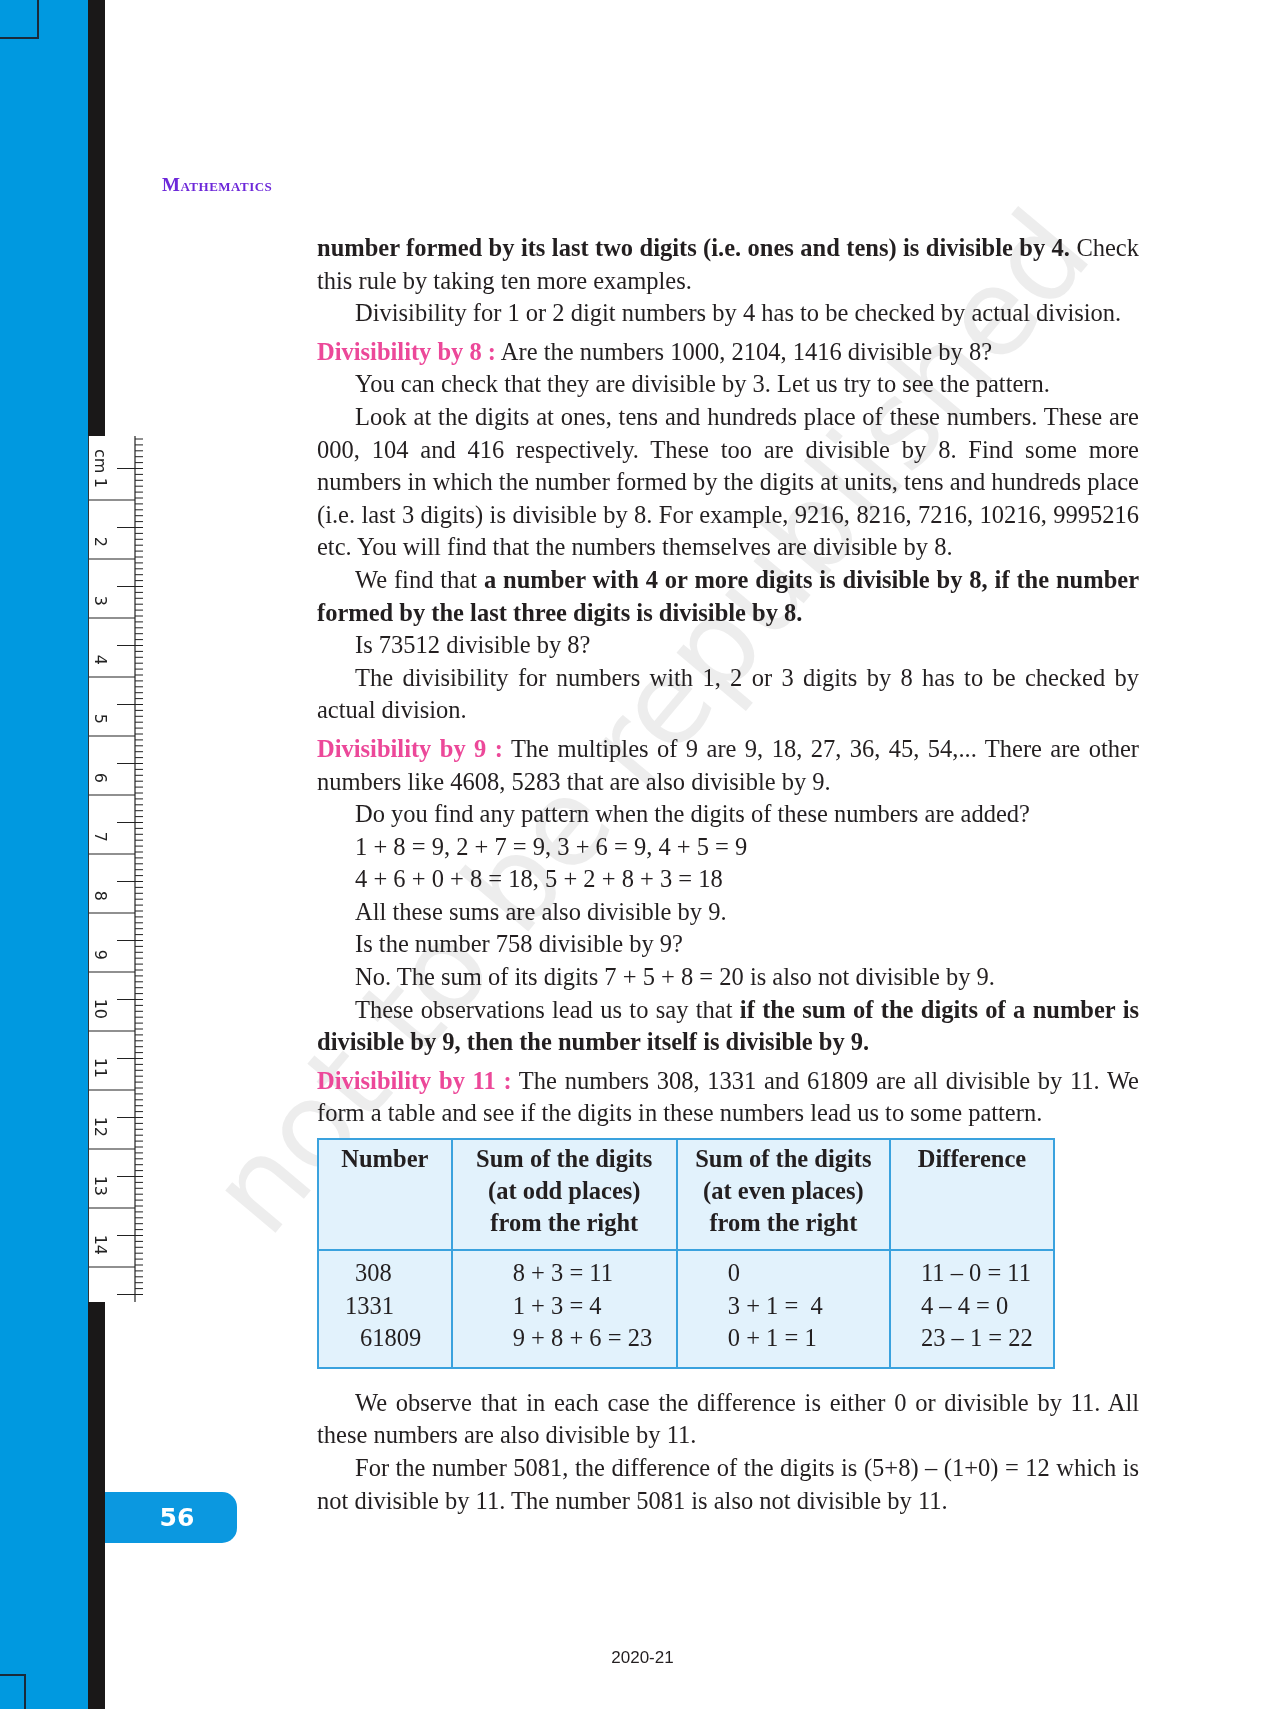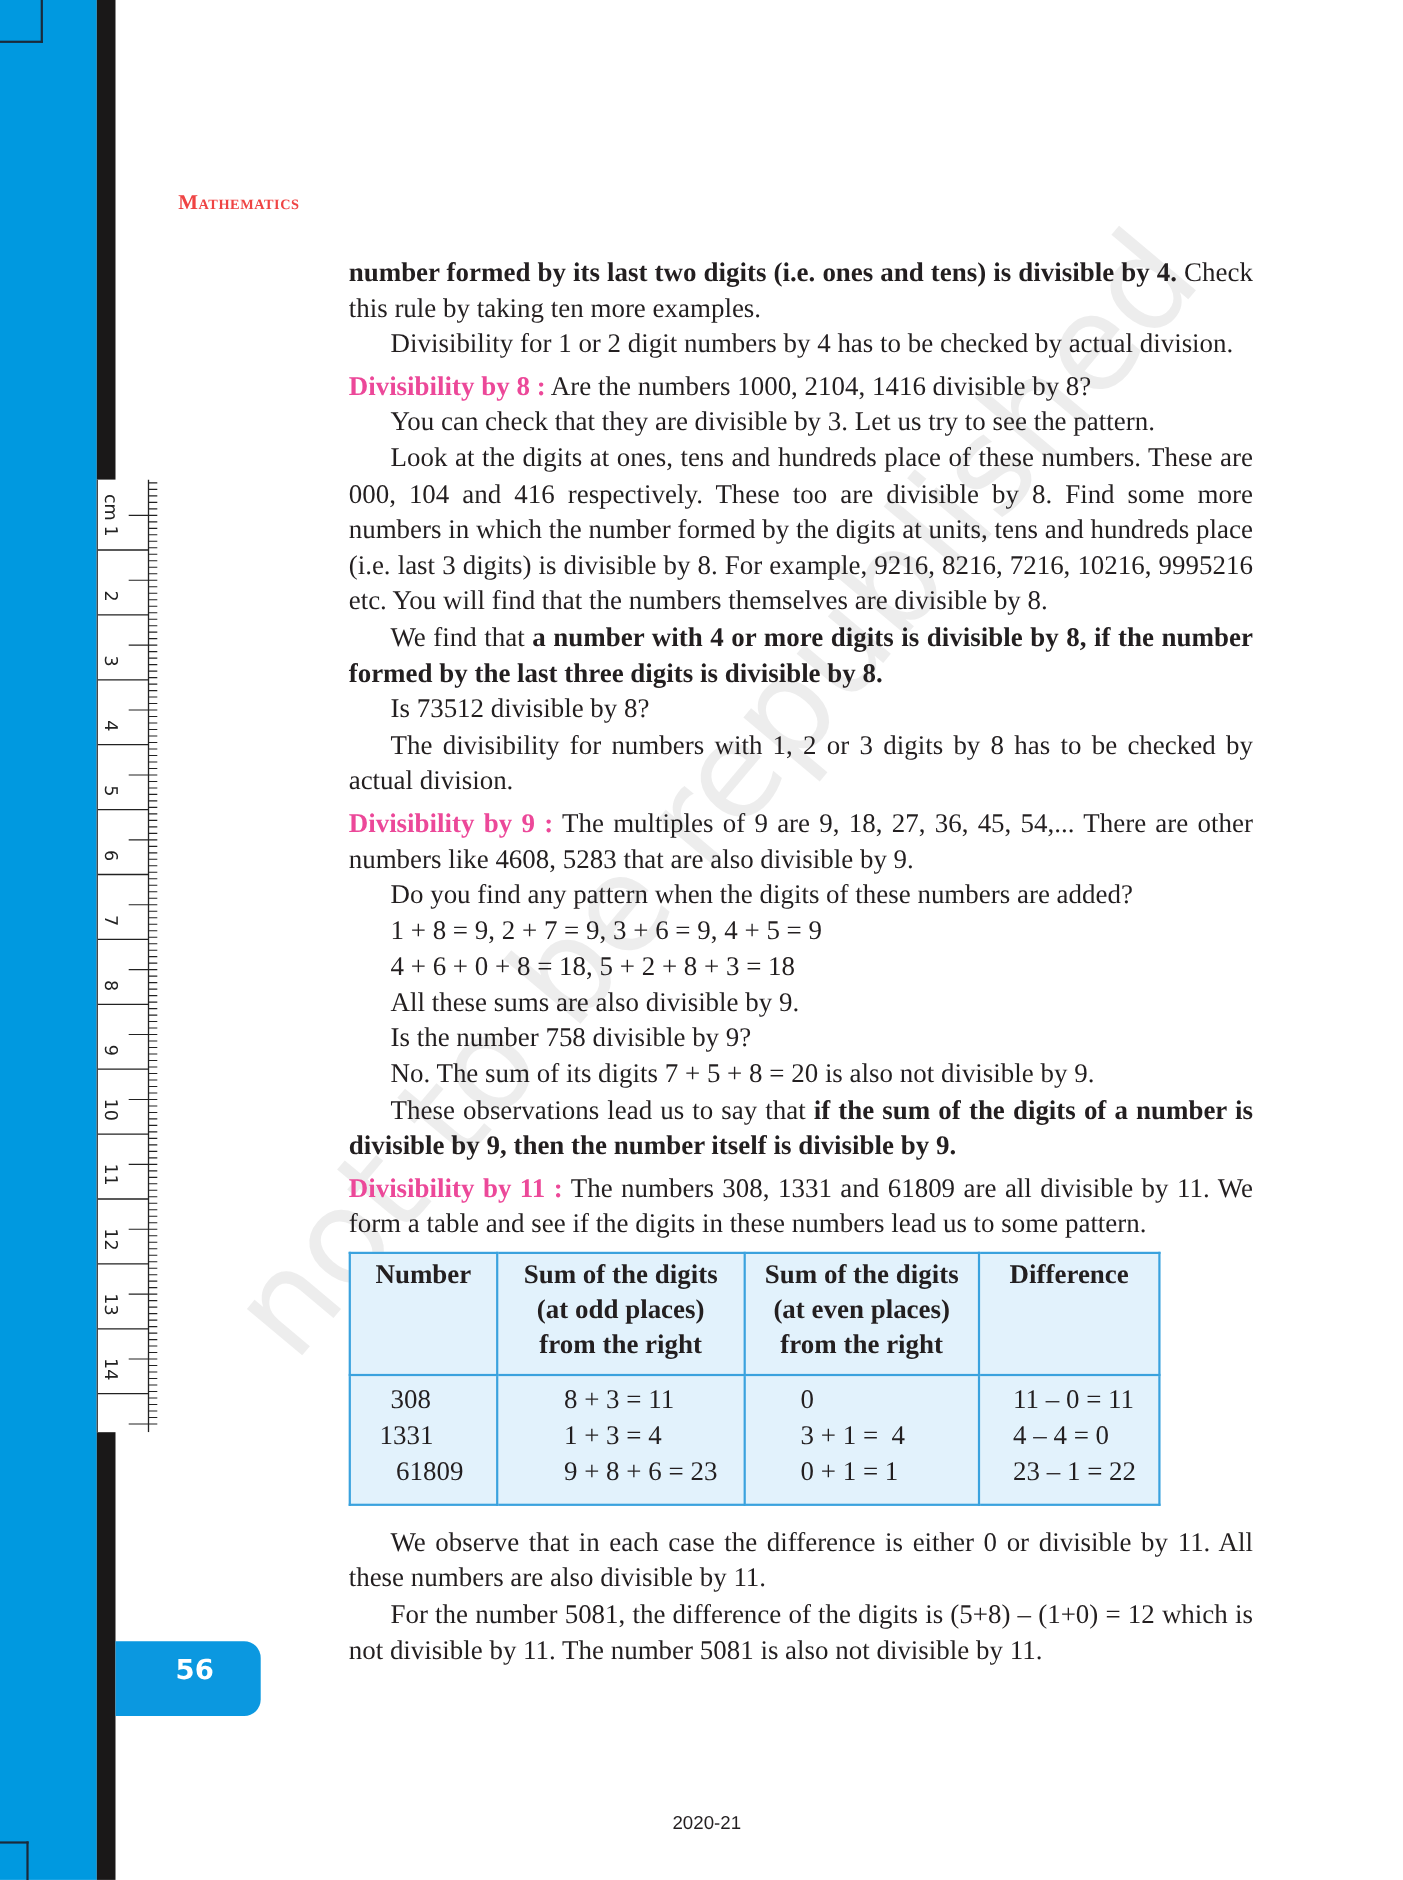--- a/index.html
+++ b/index.html
@@ -6,38 +6,38 @@
   body { width:1275px; height:1709px; position:relative; background:#ffffff; overflow:hidden;
          font-family:"Liberation Serif", serif; color:#231f20; }
   .blue-strip { position:absolute; left:0; top:0; width:88px; height:1709px; background:#0099e0; }
   .black-strip { position:absolute; left:88px; top:0; width:17px; height:1709px; background:#1a1818; }
   .crop-top { position:absolute; left:0; top:0; width:37px; height:37px; border-right:2px solid #1a2a3a; border-bottom:2px solid #1a2a3a; }
   .crop-bottom { position:absolute; left:0; top:1674px; width:24px; height:40px; border-right:2px solid #1a2a3a; border-top:2px solid #1a2a3a; }
   .ruler { position:absolute; left:88px; top:436px; width:56px; height:866px; background:#ffffff;
            border-left:1px solid #333; }
   .ruler svg { position:absolute; left:0; top:0; }
   .running-head { position:absolute; left:162px; top:174px; font-family:"Liberation Serif", serif; font-weight:bold;
-                  color:#ef4444; font-size:19px; letter-spacing:0.5px; font-variant:small-caps; }
+                  color:#6d28d9; font-size:19px; letter-spacing:0.5px; font-variant:small-caps; }
   .content { position:absolute; left:317px; top:232px; width:822px; font-size:24.5px; line-height:32.6px; }
   .content p { margin:0; text-align:justify; }
   .content p.ind { text-indent:38px; }
   .content p.gap { margin-top:6px; }
   .b { font-weight:bold; }
   .head { font-weight:bold; color:#ec4899; }
   .math-table { border-collapse:collapse; width:738px; margin-top:8px; margin-bottom:18px; background:#e2f2fc; font-size:24.5px; }
   .math-table th, .math-table td { border:2px solid #3aa2de; vertical-align:top; }
   .math-table th { font-weight:bold; text-align:center; line-height:32px; padding:3px 6px 10px 6px; height:94px; }
   .math-table td { line-height:32.6px; padding:6px 0 12px 0; }
   .c1 { width:162px; } .c2 { width:245px; } .c3 { width:232px; } .c4 { width:179px; }
   .cell-line { display:block; white-space:pre; }
   .td1 .cell-line { padding-left:36px; }
   .td2 .cell-line { padding-left:60px; }
   .td3 .cell-line { padding-left:50px; }
   .td4 .cell-line { padding-left:30px; }
-  .page-tab { position:absolute; left:105px; top:1492px; width:132px; height:68px; background:#0b98e0;
+  .page-tab { position:absolute; left:105px; top:1492px; width:132px; height:51px; background:#0b98e0;
               border-radius:0 15px 15px 0; color:#fff; font-family:"DejaVu Sans", sans-serif; font-weight:bold;
               font-size:25px; line-height:51px; text-align:center; padding-left:12px; box-sizing:border-box; }
   .footer { position:absolute; left:0; width:1275px; top:1648px; text-align:center; padding-left:5px;
             font-family:"Liberation Sans", sans-serif; font-size:17px; color:#231f20; }
   .watermark { position:absolute; left:300px; top:560px; width:1000px; height:800px; pointer-events:none; }
   .wm-text { position:absolute; font-family:"DejaVu Sans", sans-serif; color:rgba(190,190,190,0.28);
              white-space:nowrap; transform-origin:left bottom; }
   .wm1 { left:-10px; top:560px; font-size:120px; transform:rotate(-50deg); }
 </style>
 </head>

